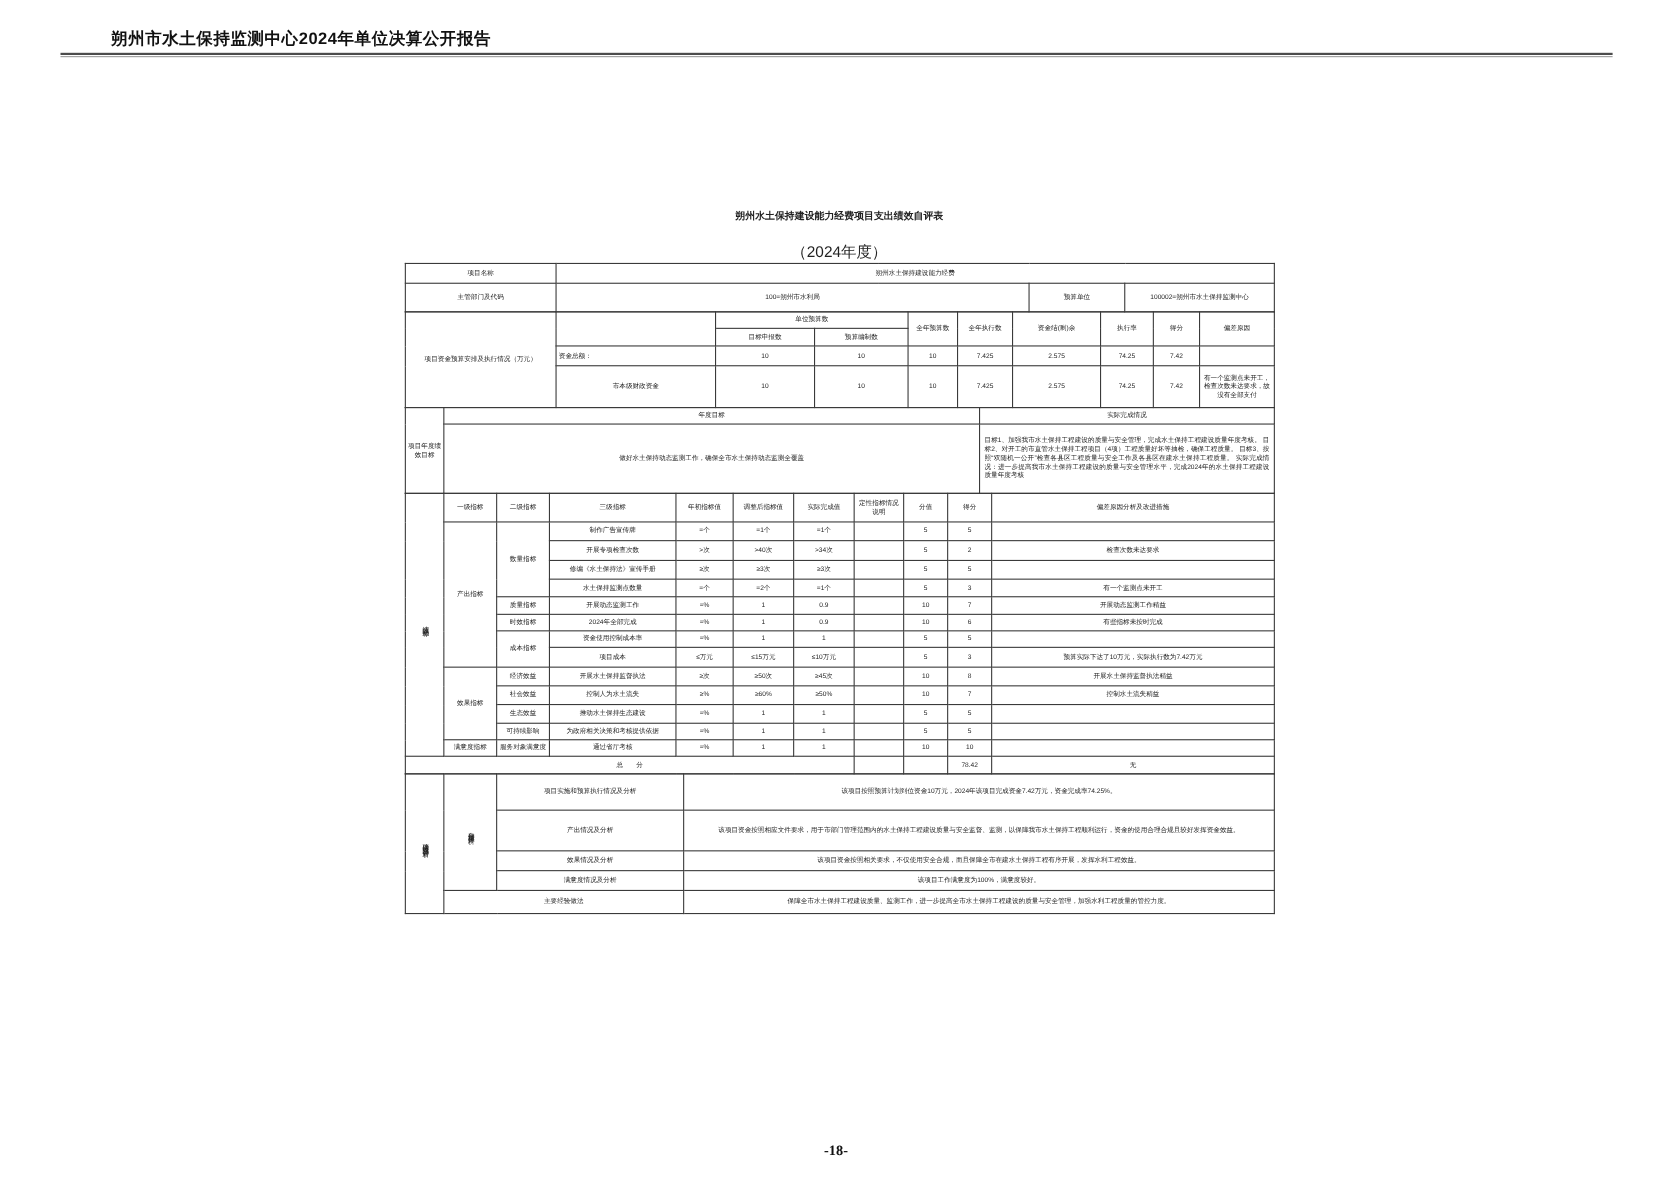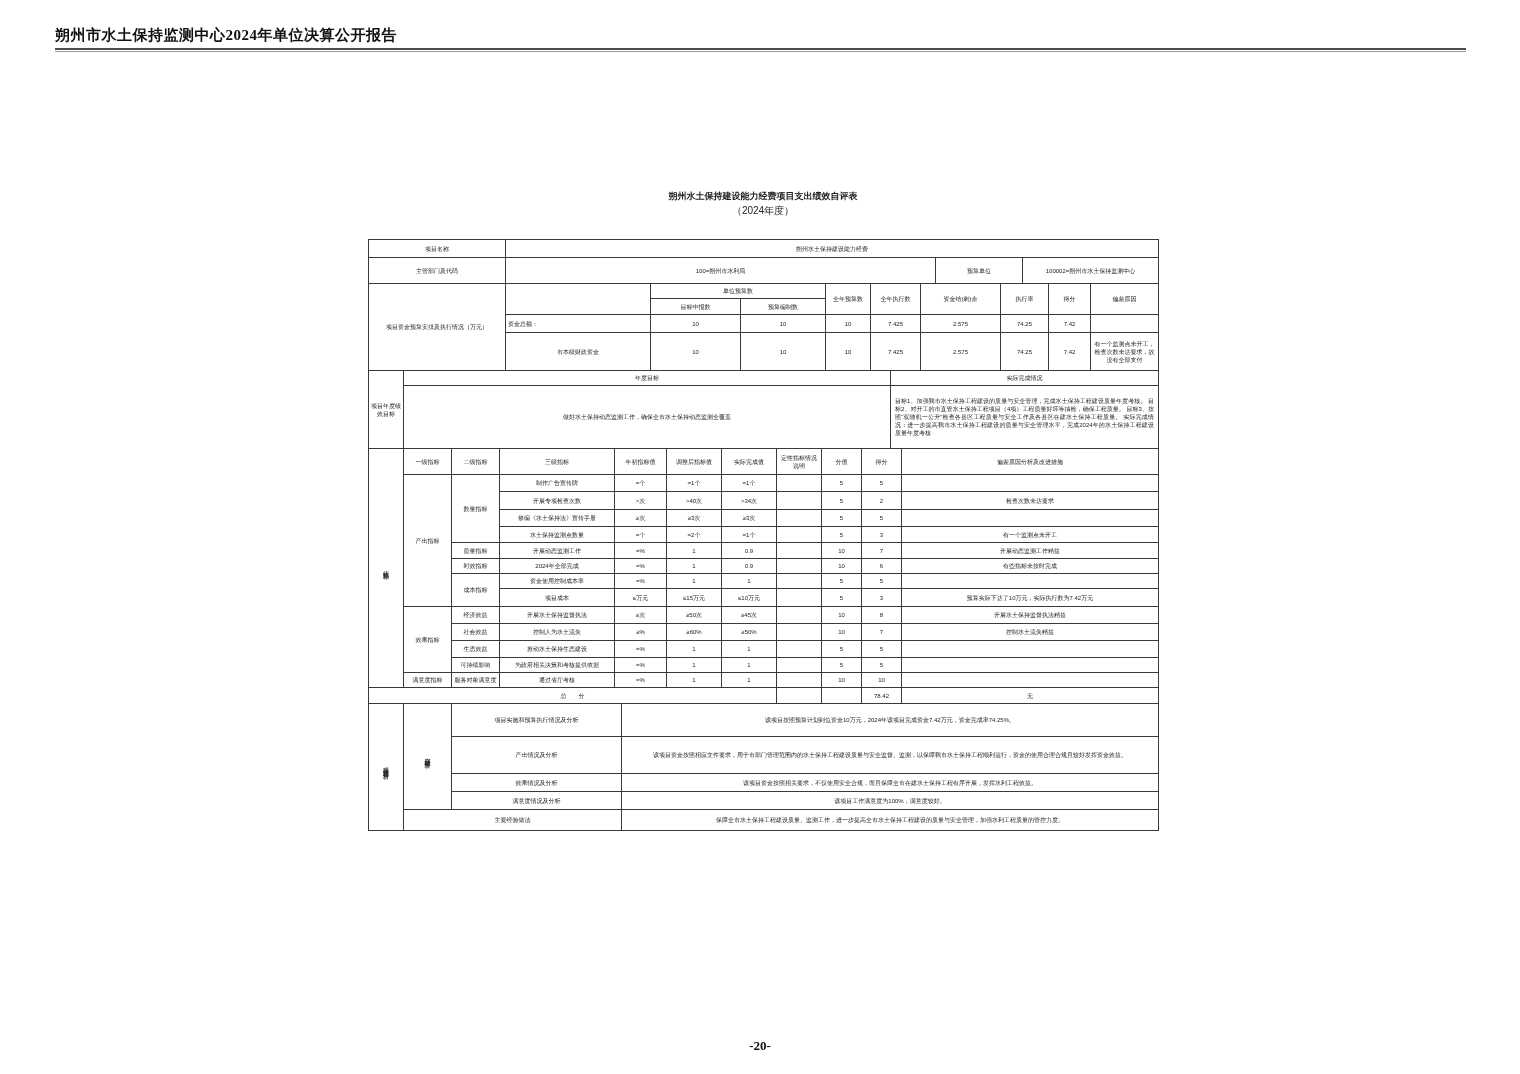--- a/index.html
+++ b/index.html
@@ -1,28 +1,28 @@
 <!DOCTYPE html>
 <html><head>
 <meta charset="utf-8">
 <style>
   * { box-sizing: border-box; margin: 0; padding: 0; }
   html,body { width:1520px; height:1074px; background:#ffffff; overflow:hidden;
     font-family:"Liberation Sans","DejaVu Sans",sans-serif; color:#1c1c1c; position:relative; }
   .page { position:absolute; inset:0; background:#fff; }
 
   .report-header { position:absolute; left:55px; top:26px; width:1410px; }
-  .report-header h1 { font-family:Liberation Serif, serif; font-weight:bold;
-    font-size:15px; letter-spacing:.5px; color:#111; }
+  .report-header h1 { font-family:Liberation Sans, sans-serif; font-weight:bold;
+    font-size:15px; letter-spacing:.5px; color:#111;margin-left:46px; }
   .header-rule { position:absolute; left:55px; top:48px; width:1411px; height:4px;
     border-top:2px solid #4c4c4c; border-bottom:1px solid #9b9b9b; }
 
   .doc-title-wrap { position:absolute; left:368px; top:190px; width:790px; text-align:center; }
   .doc-title { font-size:9px; font-weight:bold; color:#222; }
-  .doc-subtitle { font-size:10px; margin-top:1px; color:#222; }
+  .doc-subtitle { font-size:14px; margin-top:18px; color:#222; }
 
   .sheet { position:absolute; left:368px; top:240px; width:790px; }
   table { border-collapse:collapse; table-layout:fixed; width:790px; margin-top:-1px; }
   td { border:1px solid #3a3a3a; font-size:6px; line-height:8px; text-align:center;
        vertical-align:middle; padding:1px 2px; overflow:hidden; color:#1c1c1c; }
   .left { text-align:left; }
   .just { text-align:justify; text-justify:inter-character; }
   .vtext { writing-mode:vertical-rl; text-orientation:upright; letter-spacing:1px; margin:0 auto; }
   .sec-label { font-size:6px; }
 
@@ -353,14 +353,14 @@
       </tr>
       <tr class="h21">
         <td colspan="2">主要经验做法</td>
         <td>保障全市水土保持工程建设质量、监测工作，进一步提高全市水土保持工程建设的质量与安全管理，加强水利工程质量的管控力度。</td>
       </tr>
     </tbody>
       </table>
 
   </div>
 
-  <div class="page-number">-20-</div>
+  <div class="page-number">-18-</div>
 </div>
 
 </body></html>

